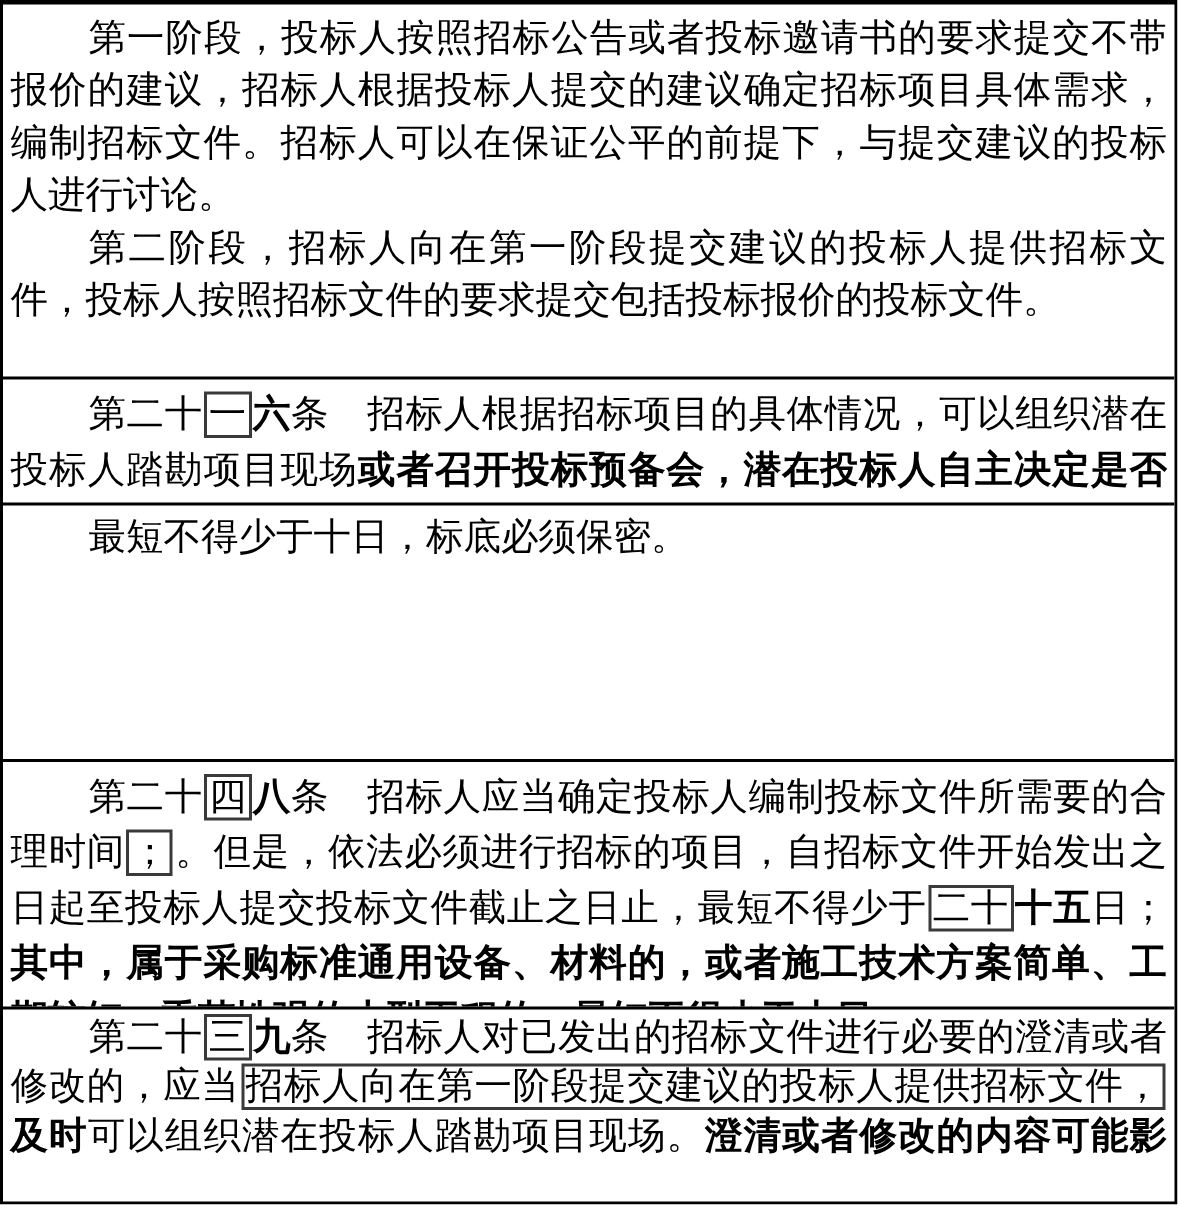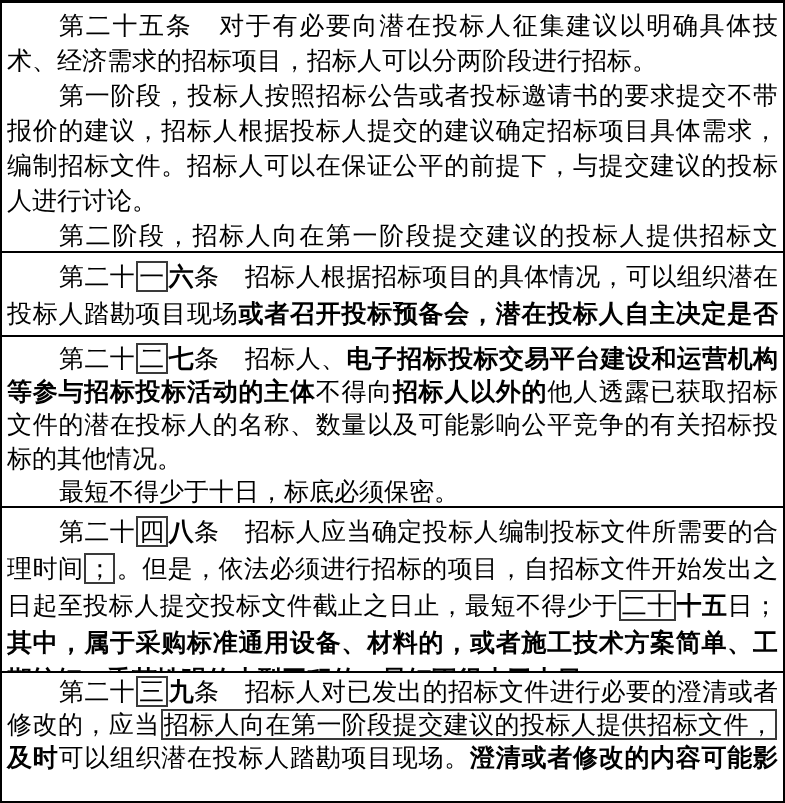--- a/index.html
+++ b/index.html
@@ -43,31 +43,29 @@
     padding:0 1px;
     margin:0 1px;
   }
 </style>
 </head>
 <body>
 
 <div class="doc">
 
   <div class="sec sec-1">
-    <p><span class="run-normal">第二十五条　对于有必要向潜在投标人征集建议以明确具体技术、经济需求的招标项目，招标人可以分两阶段进行招标。</span></p>
     <p><span class="run-normal">第一阶段，投标人按照招标公告或者投标邀请书的要求提交不带报价的建议，招标人根据投标人提交的建议确定招标项目具体需求，编制招标文件。招标人可以在保证公平的前提下，与提交建议的投标人进行讨论。</span></p>
     <p><span class="run-normal">第二阶段，招标人向在第一阶段提交建议的投标人提供招标文件，投标人按照招标文件的要求提交包括投标报价的投标文件。</span></p>
   </div>
 
   <div class="sec sec-2">
     <p><span class="run-normal">第二十</span><span class="run-del">一</span><span class="run-add">六</span><span class="run-normal">条　招标人根据招标项目的具体情况，可以组织潜在投标人踏勘项目现场</span><span class="run-add">或者召开投标预备会，潜在投标人自主决定是否参加。</span></p>
   </div>
 
   <div class="sec sec-3">
-    <p><span class="run-normal">第二十</span><span class="run-del">二</span><span class="run-add">七</span><span class="run-normal">条　招标人、</span><span class="run-add">电子招标投标交易平台建设和运营机构等参与招标投标活动的主体</span><span class="run-normal">不得向</span><span class="run-add">招标人以外的</span><span class="run-normal">他人透露已获取招标文件的潜在投标人的名称、数量以及可能影响公平竞争的有关招标投标的其他情况。</span></p>
     <p><span class="run-normal">最短不得少于十日，标底必须保密。</span></p>
   </div>
 
   <div class="sec sec-4">
     <p><span class="run-normal">第二十</span><span class="run-del">四</span><span class="run-add">八</span><span class="run-normal">条　招标人应当确定投标人编制投标文件所需要的合理时间</span><span class="run-del">；</span><span class="run-normal">。但是，依法必须进行招标的项目，自招标文件开始发出之日起至投标人提交投标文件截止之日止，最短不得少于</span><span class="run-del">二十</span><span class="run-add">十五</span><span class="run-normal">日；</span><span class="run-add">其中，属于采购标准通用设备、材料的，或者施工技术方案简单、工期较短、季节性强的小型工程的，最短不得少于十日。</span></p>
   </div>
 
   <div class="sec sec-5">
     <p><span class="run-normal">第二十</span><span class="run-del">三</span><span class="run-add">九</span><span class="run-normal">条　招标人对已发出的招标文件进行必要的澄清或者修改的，应当</span><span class="run-del">招标人向在第一阶段提交建议的投标人提供招标文件，</span><span class="run-add">及时</span><span class="run-normal">可以组织潜在投标人踏勘项目现场。</span><span class="run-add">澄清或者修改的内容可能影响投标文</span></p>
   </div>

